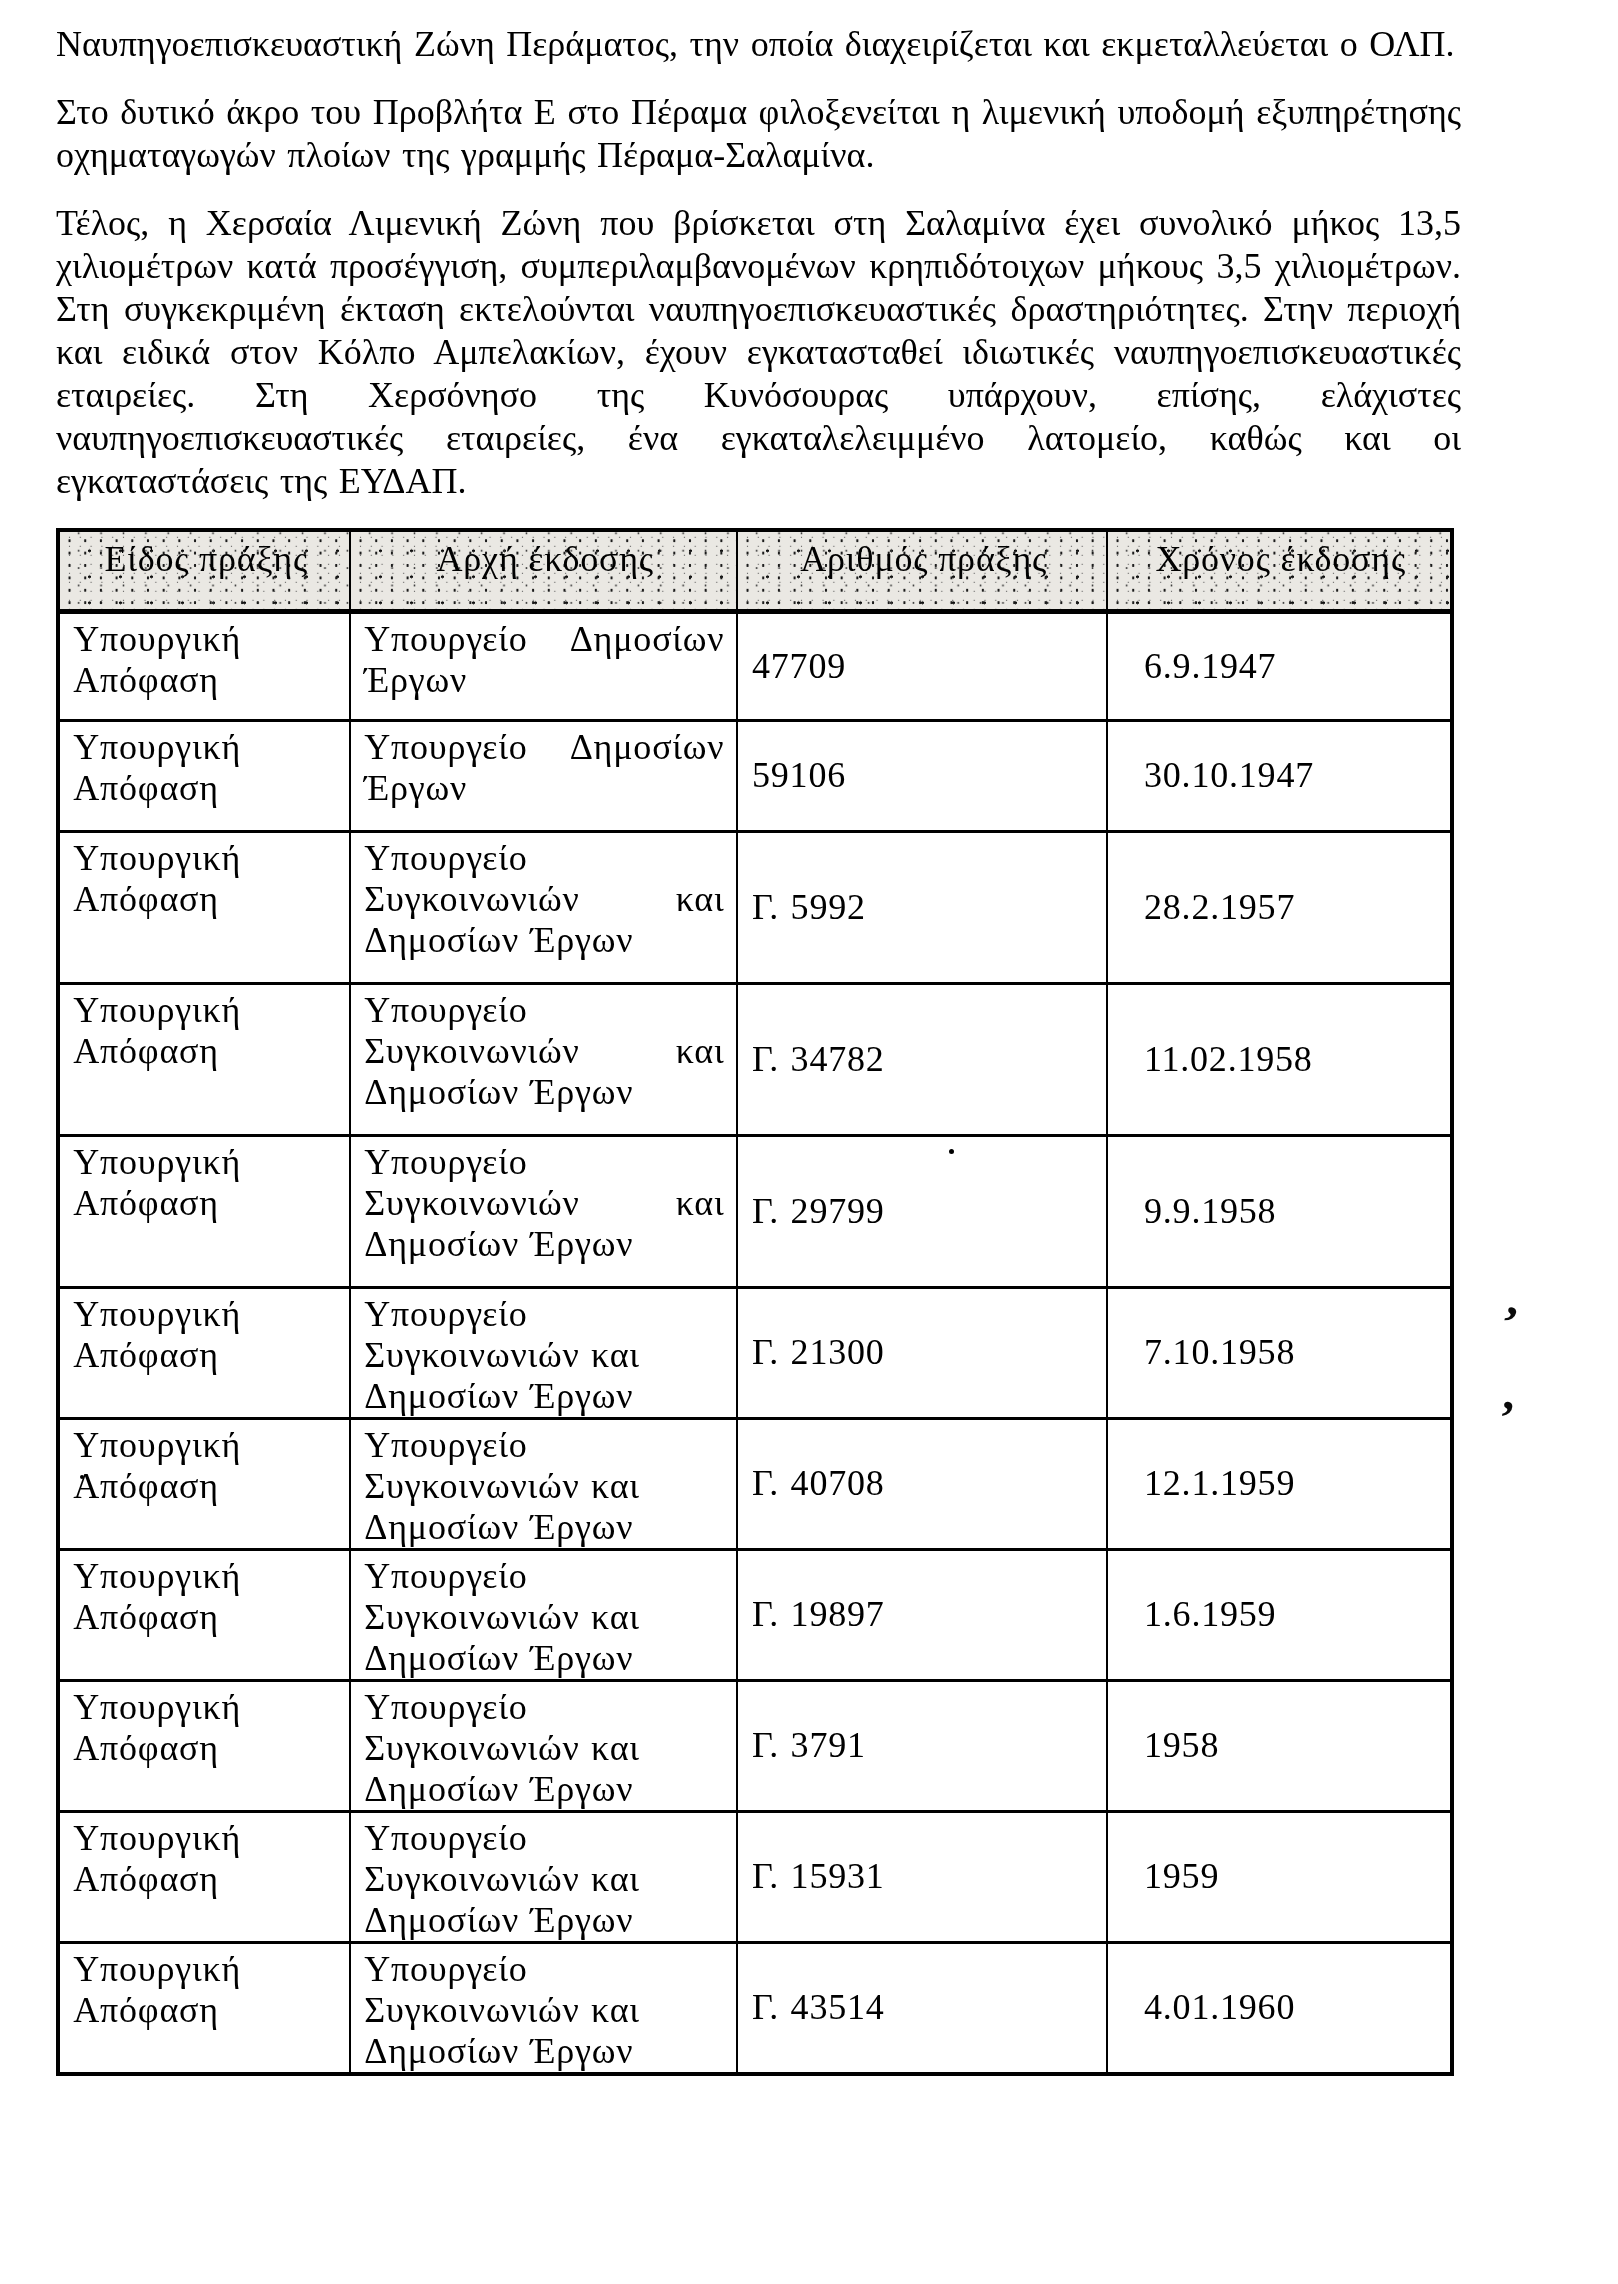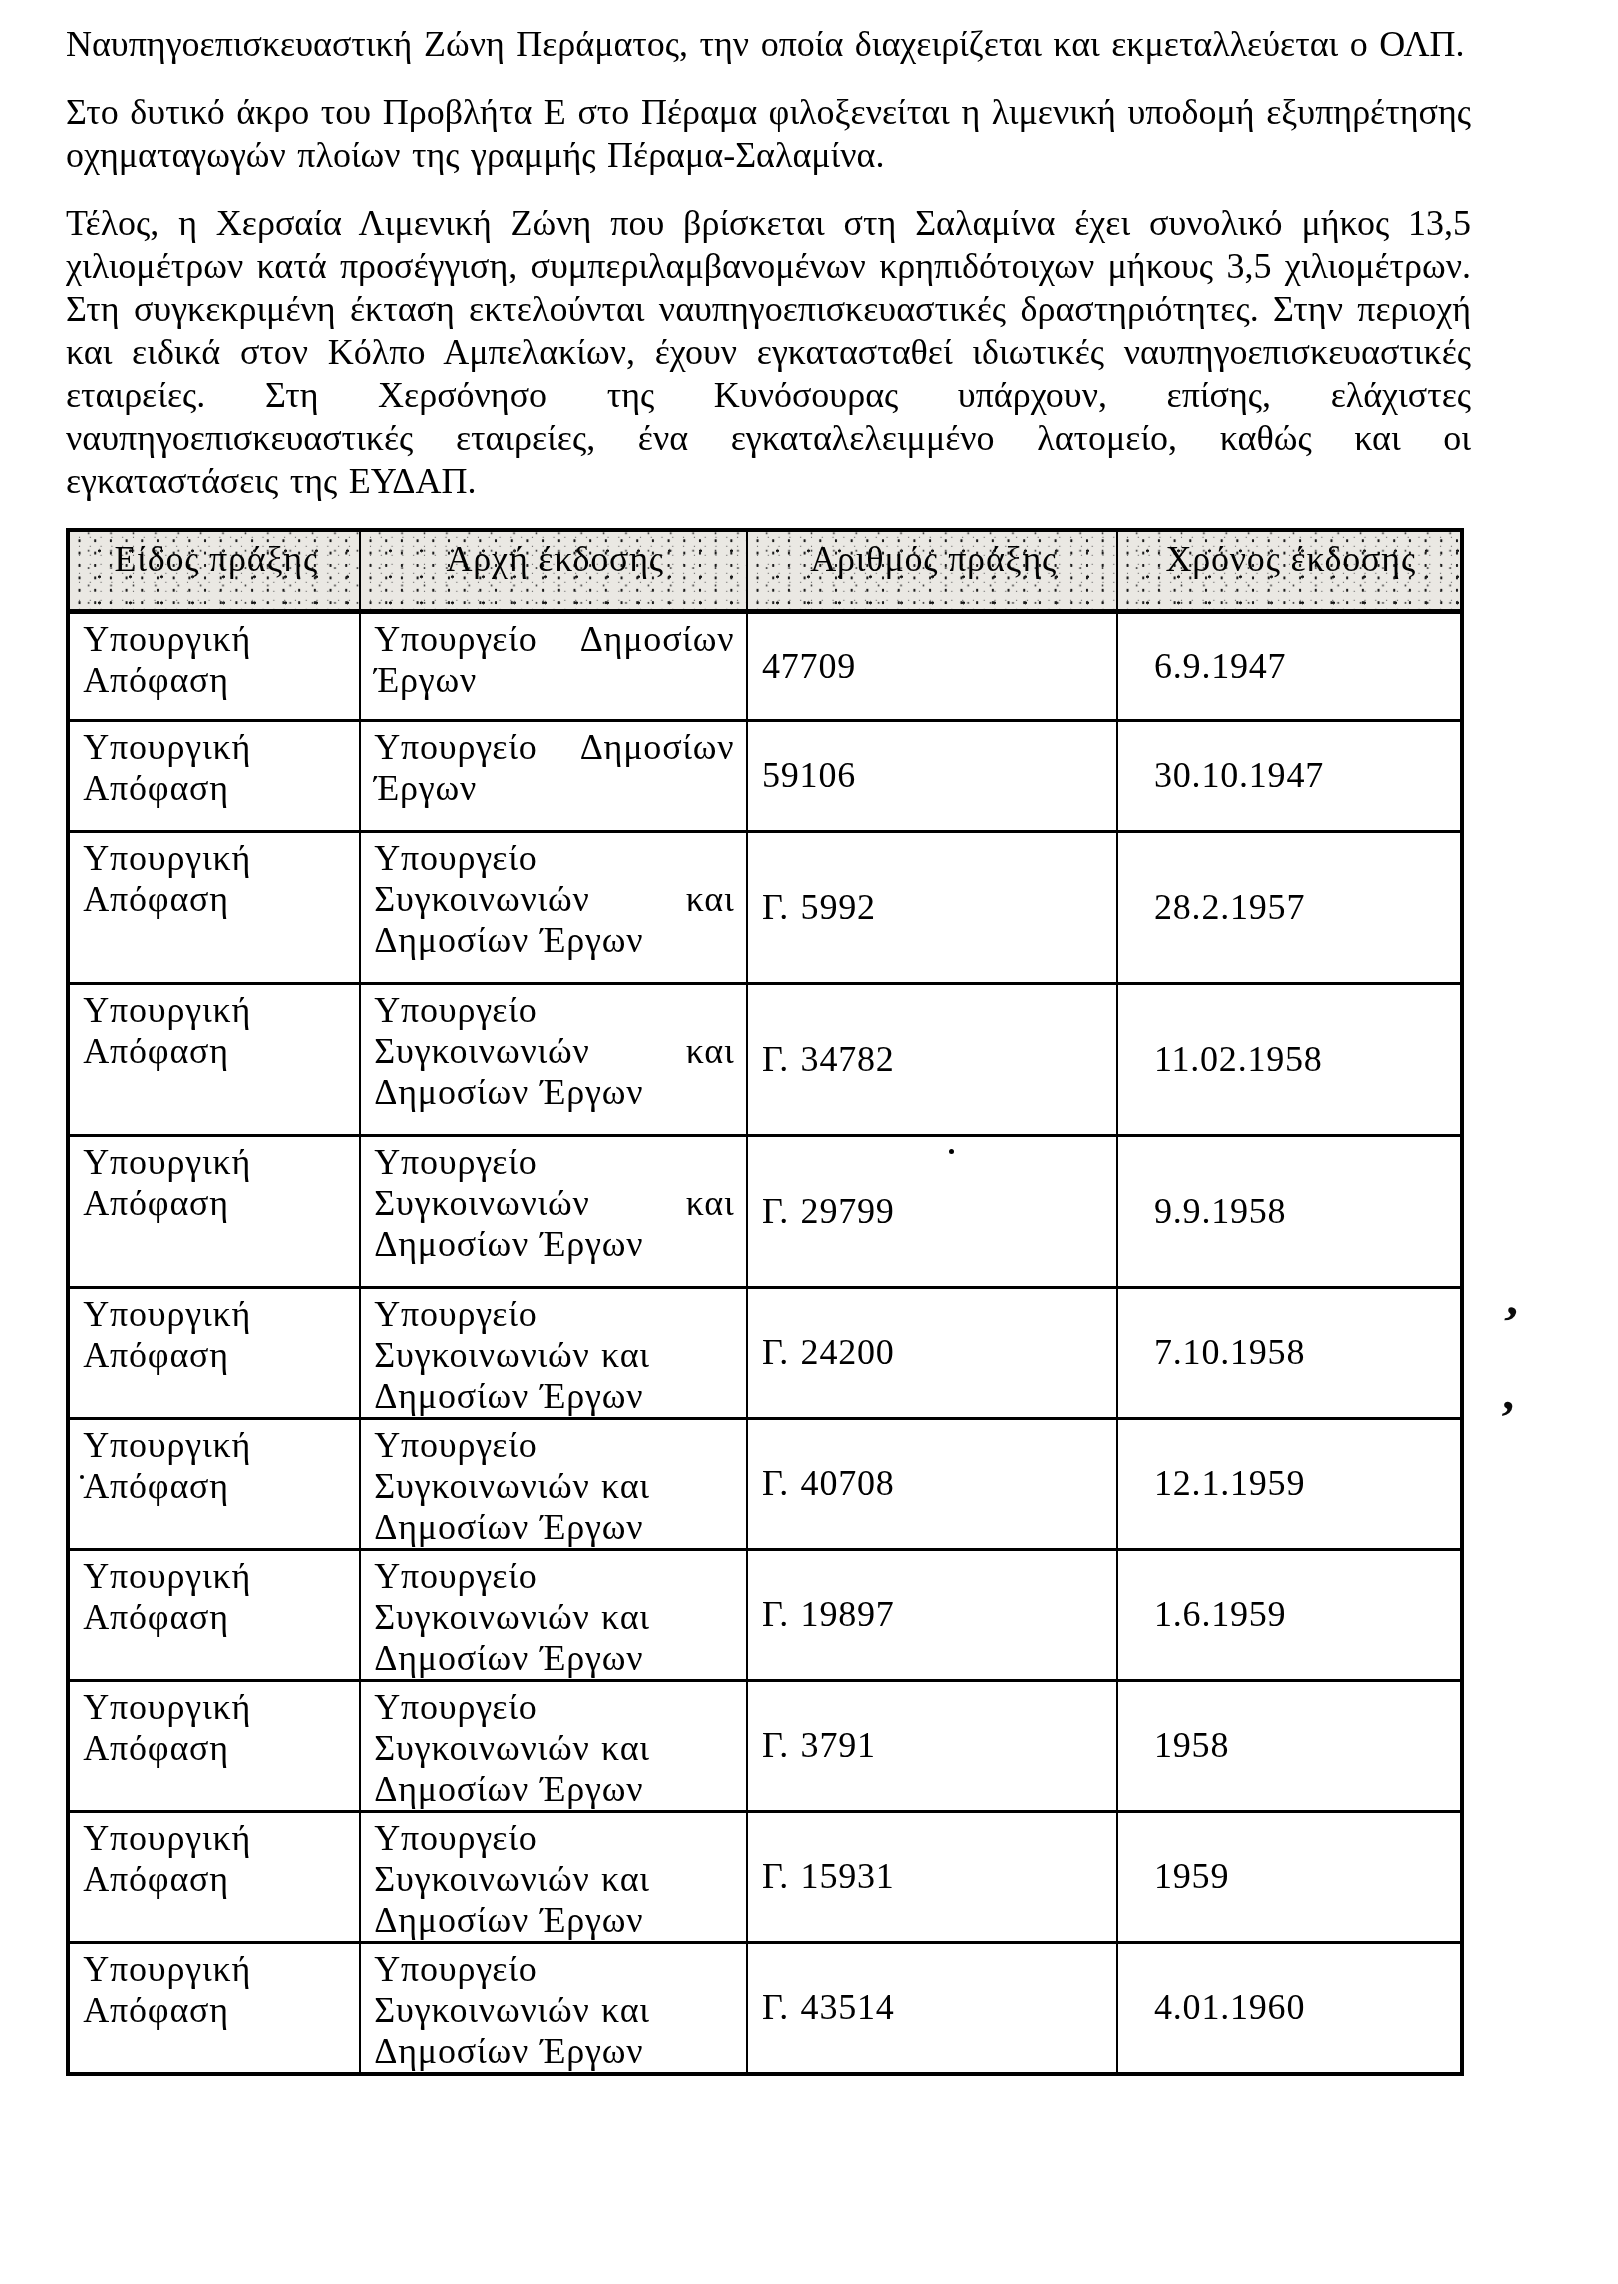--- a/index.html
+++ b/index.html
@@ -2,21 +2,21 @@
 <html lang="el" style="font-size:13.3px"><head>
 <meta charset="utf-8">
 <style>
   html,body{margin:0;padding:0;}
   body{
     width:1619px;height:2284px;
     background:#ffffff;color:#000;
     position:relative;overflow:hidden;
     font-family:"Liberation Serif","DejaVu Serif",serif;
   }
-  .page{position:absolute;left:66px;top:23px;width:1405px;}
+  .page{position:absolute;left:56px;top:23px;width:1405px;}
   .para{
     font-size:36px;line-height:43px;
     text-align:justify;word-spacing:2.5px;
     margin:0 0 25px 0;
   }
   table.decisions{
     width:1393px;border-collapse:collapse;table-layout:fixed;
     border:4.1px solid #000;
   }
   col.c1{width:292px;} col.c2{width:387px;} col.c3{width:370px;} col.c4{width:345px;}
@@ -107,21 +107,21 @@
         </tr>
         <tr class="justified" style="height: 152px;">
           <td class="type">Υπουργική Απόφαση</td>
           <td class="auth">Υπουργείο Συγκοινωνιών και Δημοσίων Έργων</td>
           <td class="num">Γ. 29799</td>
           <td class="date">9.9.1958</td>
         </tr>
         <tr style="height: 124px;">
           <td class="type">Υπουργική Απόφαση</td>
           <td class="auth">Υπουργείο Συγκοινωνιών και Δημοσίων Έργων</td>
-          <td class="num">Γ. 24200</td>
+          <td class="num">Γ. 21300</td>
           <td class="date">7.10.1958</td>
         </tr>
         <tr style="height: 124px;">
           <td class="type">Υπουργική Απόφαση</td>
           <td class="auth">Υπουργείο Συγκοινωνιών και Δημοσίων Έργων</td>
           <td class="num">Γ. 40708</td>
           <td class="date">12.1.1959</td>
         </tr>
         <tr style="height: 124px;">
           <td class="type">Υπουργική Απόφαση</td>

